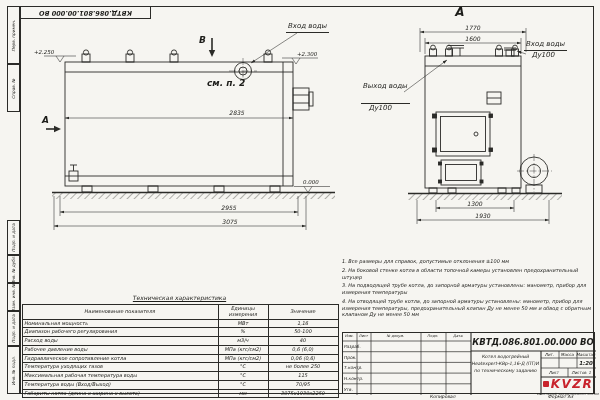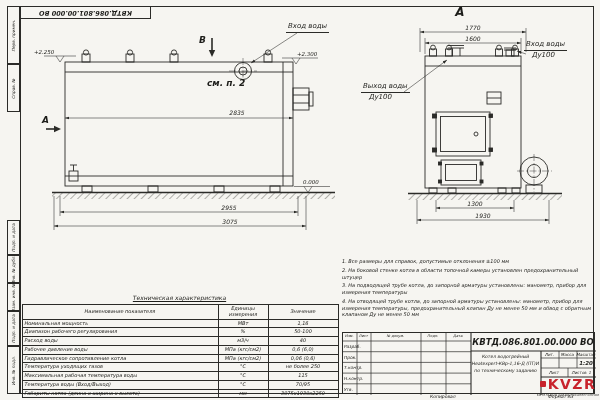--- a/index.html
+++ b/index.html
@@ -203,21 +203,21 @@
   <span class="lbl dim ctr" style="left:230px;top:218.5px">3075</span>
 
   <span class="lbl ctr" style="left:460px;top:6px;font-size:12px;font-weight:bold">А</span>
   <span class="lbl dim ctr" style="left:473px;top:24.5px">1770</span>
   <span class="lbl dim ctr" style="left:473px;top:35.5px">1600</span>
   <div class="lbl" style="left:524px;top:41px;font-size:7px">
     <div style="border-bottom:0.8px solid #2b2b28;padding:0 2px 1px">Вход воды</div>
     <div style="padding:1px 0 0 8px">Ду100</div>
   </div>
   <div class="lbl" style="left:361px;top:83px;font-size:7px">
-    <div style="border-bottom:0.8px solid #2b2b28;padding:0 2px 1px">Выход воды</div>
+    <div style="border-bottom:0.8px solid #2b2b28;padding:0 2px 12px">Выход воды</div>
     <div style="padding:1px 0 0 8px">Ду100</div>
   </div>
   <span class="lbl dim ctr" style="left:475px;top:200.5px">1300</span>
   <span class="lbl dim ctr" style="left:483px;top:212.5px">1930</span>
 
   <div class="notes">
     <div>1.  Все размеры для справок, допустимые отклонения ±100 мм</div>
     <div>2.  На боковой стенке котла в области топочной камеры установлен предохранительный штуцер</div>
     <div>3.  На подводящей трубе котла, до запорной арматуры установлены: манометр, прибор для измерения температуры</div>
     <div>4.  На отводящей трубе котла, до запорной арматуры установлены: манометр, прибор для измерения температуры, предохранительный клапан Ду не менее 50 мм и обвод с обратным клапаном Ду не менее 50 мм</div>
@@ -328,21 +328,21 @@
     <span class="tb" style="left:234px;top:20px;width:19px">Масштаб</span>
     <span class="tb" style="left:234px;top:27.5px;width:19px;font-size:5.5px;font-weight:bold">1:20</span>
     <span class="tb" style="left:198px;top:37.5px;width:27px">Лист</span>
     <div style="position:absolute;left:225px;top:37.5px;width:28px;display:flex;justify-content:center;gap:2px">
       <span class="tb" style="position:static">Листов</span>
       <span class="tb" style="position:static">1</span>
     </div>
     <div style="position:absolute;left:198px;top:44.5px;width:55px;height:17px;display:flex;flex-direction:column;align-items:center;justify-content:center">
       <div style="display:flex;align-items:center">
         <span class="logo-mark"></span>
-        <span style="color:#c8232c;font-weight:bold;font-size:14px;letter-spacing:1.5px;">KVZR</span>
+        <span style="color:#c8232c;font-weight:bold;font-size:12px;letter-spacing:1.5px;font-style:italic">KVZR</span>
       </div>
       <div style="font-size:2.7px;letter-spacing:0.3px;margin-top:1px;white-space:nowrap">КОТЕЛЬНЫЙ ЗАВОД РОСЭНЕРГОПРОМ</div>
     </div>
   </div>
 
   <span class="lbl" style="left:430px;top:394.5px;font-size:4.5px">Копировал</span>
   <span class="lbl" style="left:548px;top:394.5px;font-size:4.5px">Формат А3</span>
 
 </div>
 

